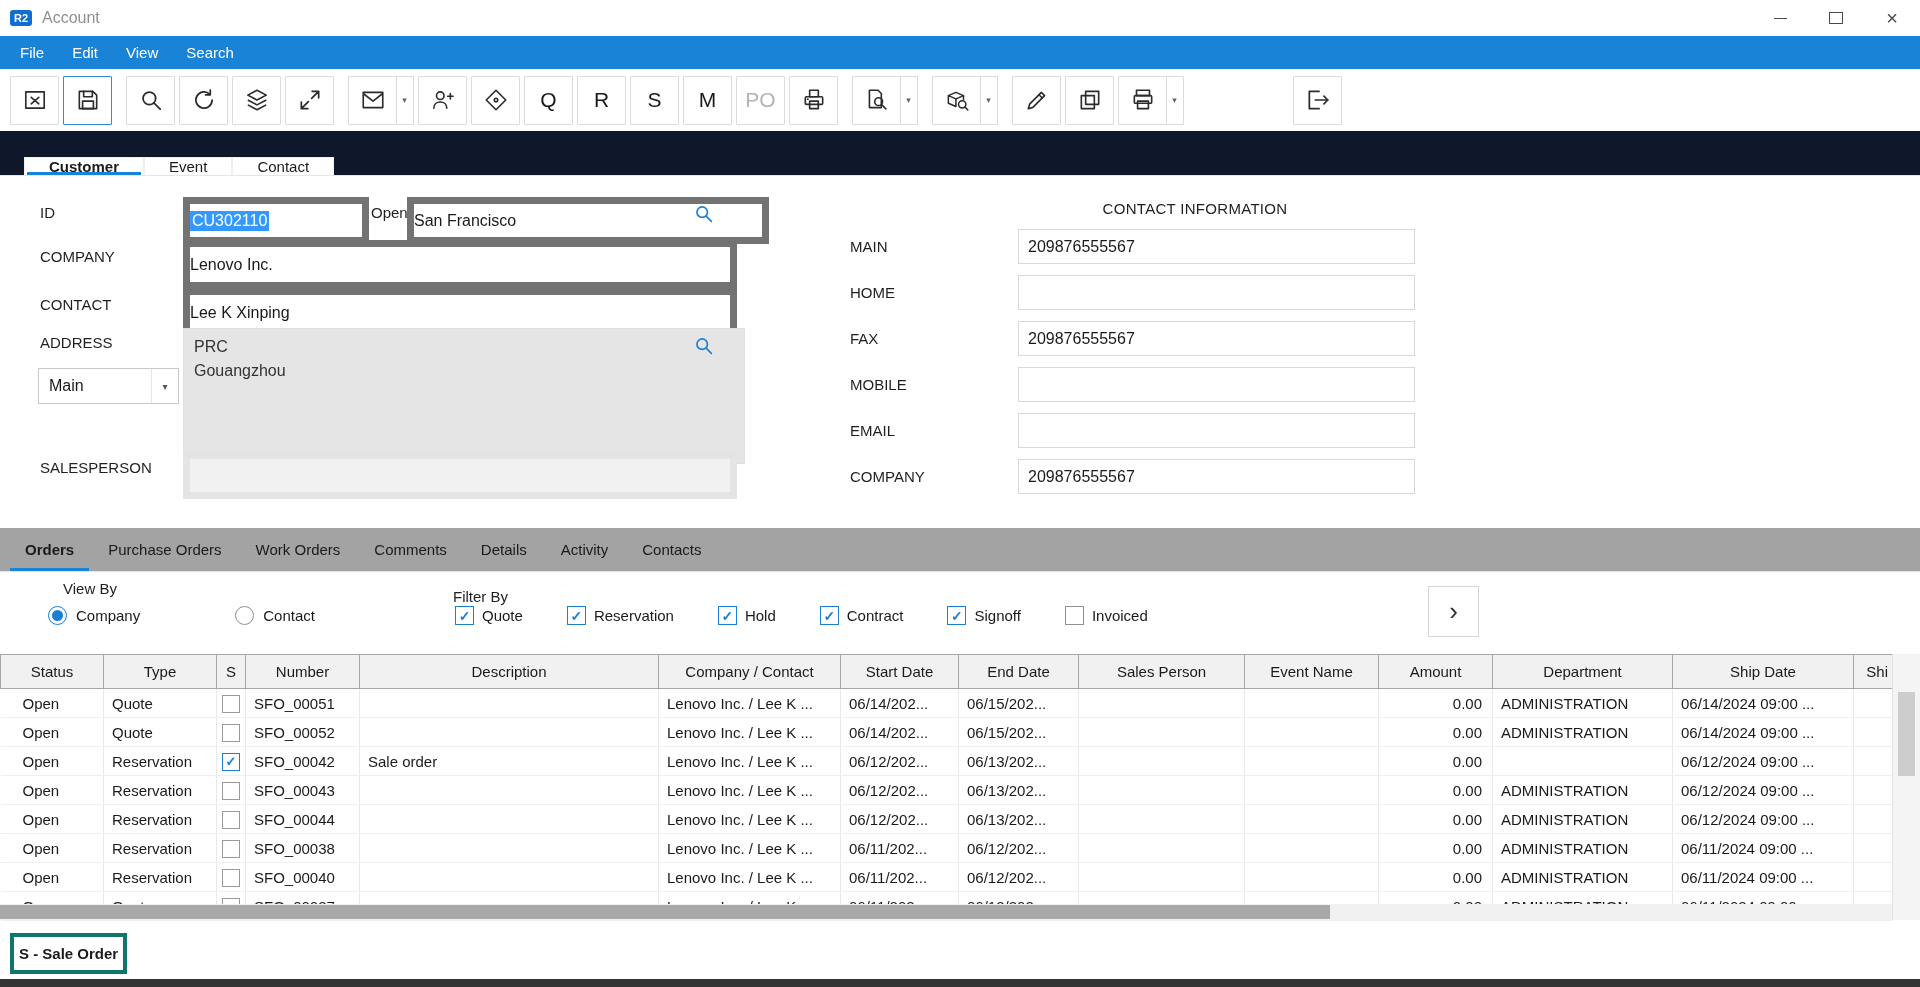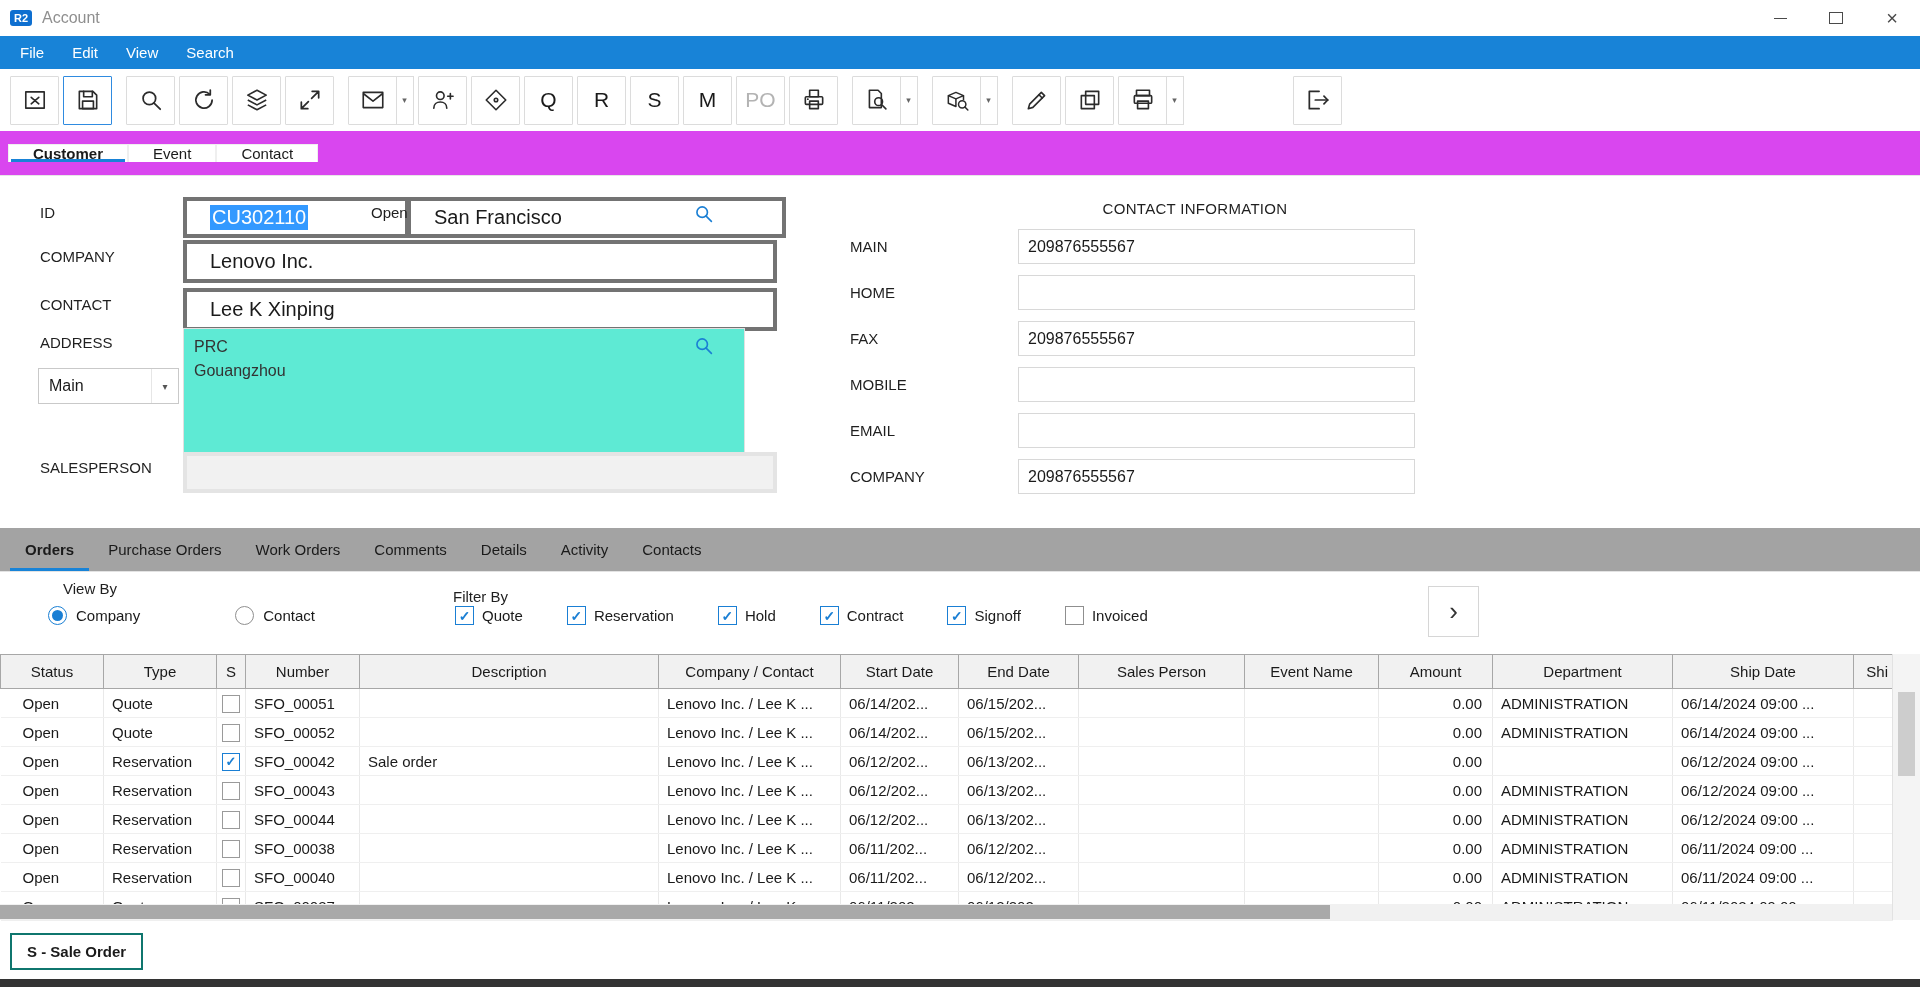--- a/index.html
+++ b/index.html
@@ -23,34 +23,34 @@
   .tbtn{width:47px;height:47px;border:1px solid #dcdcdc;background:#fff;border-radius:1px;
         display:flex;align-items:center;justify-content:center;margin-right:4px;flex:none}
   .tbtn.active{border-color:#2f8be0}
   .tbtn svg{width:26px;height:26px}
   .tbtn.letter{font-size:21px;color:#1a1a1a}
   .tbtn.disabled{color:#b3b3b3}
   .drop{width:17px;height:47px;border:1px solid #dcdcdc;border-left:none;margin-left:-5px;margin-right:4px;
         display:flex;align-items:center;justify-content:center;color:#666;font-size:9px;flex:none}
   .tgap{width:10px;flex:none}
   
-  .tabs{height:44px;display:flex;align-items:center;padding-left:8px;border-bottom:1px solid #e6e6e6;background:#d946ef}
+  .tabs{height:44px;display:flex;align-items:flex-end;padding-left:24px;border-bottom:1px solid #e6e6e6;background:#0f172a}
   .tab{padding:0 24px;display:flex;align-items:center;position:relative;background:#fff;
        border:1px solid #efefef;border-bottom:none;cursor:default}
   .tab.on span{font-weight:bold}
   .tab.on::after{content:"";position:absolute;left:2px;right:2px;bottom:0;height:3px;background:#1883d7}
   
   .formarea{position:relative;height:352px;background:#fff}
   .flabel{position:absolute;color:#1f1f1f;white-space:nowrap}
-  .inputbox{position:absolute;border:4px solid #737373;background:#fff;font-size:20px;
-            display:flex;align-items:center;padding:0 23px;white-space:nowrap;overflow:hidden}
+  .inputbox{position:absolute;border:7px solid #737373;background:#fff;font-size:16px;
+            display:flex;align-items:center;padding:0 0;white-space:nowrap;overflow:hidden}
   .inputbox.gray{background:#f1f1f1;border-color:#e4e4e4}
   .hl{background:#3399ff;color:#fff;padding:1px 2px}
   .fieldmag{position:absolute}
-  .addrbox{position:absolute;border:1px solid #e0e0e0;background:#5eead4;padding:6px 10px;font-size:16px;color:#333;line-height:24px}
+  .addrbox{position:absolute;border:1px solid #e0e0e0;background:#e5e5e5;padding:6px 10px;font-size:16px;color:#333;line-height:24px}
   .selectbox{position:absolute;border:1px solid #c9c9c9;background:#fff;display:flex;align-items:center;
              padding-left:10px;font-size:16px}
   .selcaret{margin-left:auto;width:26px;height:100%;display:flex;align-items:center;justify-content:center;
             color:#555;font-size:10px;border-left:1px solid #e6e6e6}
   .ci-title{position:absolute;left:950px;top:24px;width:490px;text-align:center;letter-spacing:.3px;color:#1f1f1f}
   .ci-rows{position:absolute;left:850px;top:54px}
   .ci-row{display:flex;align-items:center;margin-bottom:13px;height:33px}
   .ci-label{width:168px;color:#1f1f1f}
   .ci-input{width:377px;height:33px;border:1px solid #d8d8d8;background:#fff;display:flex;align-items:center;
             padding:0 9px;font-size:16px;white-space:nowrap;overflow:hidden}
@@ -88,22 +88,22 @@
   td.ind{padding-left:22px}
   .gridchk{width:16px;height:16px;border:1px solid #9a9a9a;background:#fff;display:inline-flex;
            align-items:center;justify-content:center;vertical-align:middle}
   .gridchk.on{border-color:#1a7fd4}
   .gridchk.on::after{content:"\2713";color:#1a7fd4;font-weight:bold;font-size:13px;line-height:1}
   .hscroll{position:absolute;left:0;bottom:0;width:1892px;height:16px;background:#f1f1f1}
   .hthumb{position:absolute;left:0;top:1px;height:14px;width:1330px;background:#a9a9a9}
   .vscroll{position:absolute;left:1892px;top:0;width:28px;height:266px;background:#f4f4f4;border-left:1px solid #e2e2e2}
   .vthumb{position:absolute;left:5px;top:38px;width:17px;height:84px;background:#cdcdcd}
   
-  .legend{display:inline-block;margin:13px 10px 0 10px;border:2px solid #0f766e;background:#fff;
-          padding:8px 15px;font-weight:bold}
+  .legend{display:inline-block;margin:13px 10px 0 10px;border:4px solid #0f766e;background:#fff;
+          padding:8px 5px;font-weight:bold}
   .bottombar{position:absolute;left:0;right:0;bottom:0;height:8px;background:#333}
 </style>
 </head>
 <body>
 
 
 
 
 <div class="titlebar">
   <div class="appicon">R2</div>

